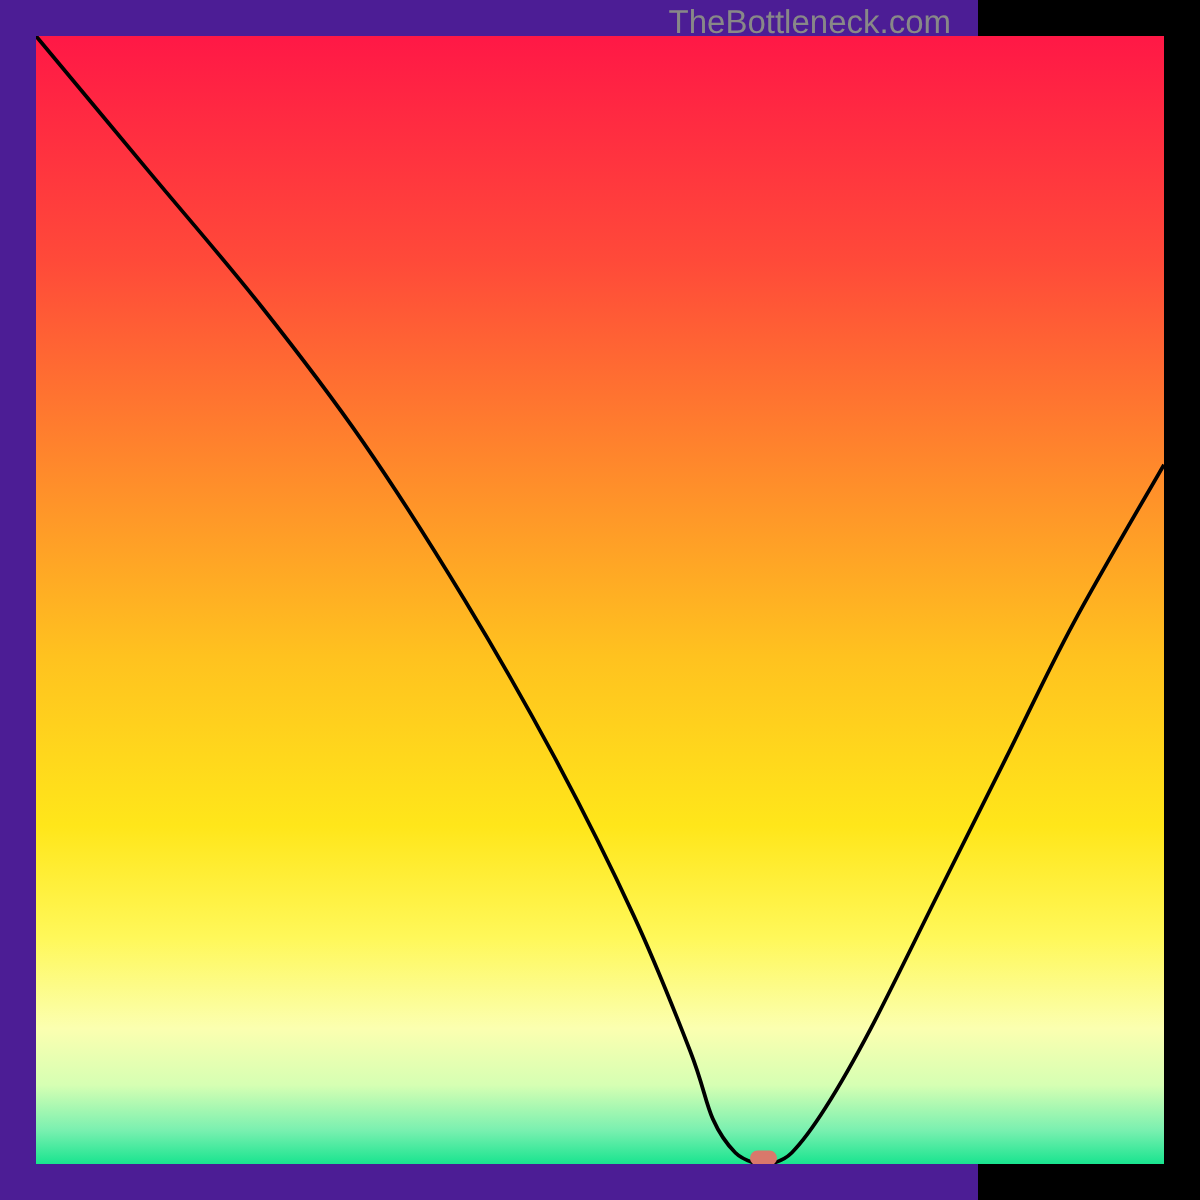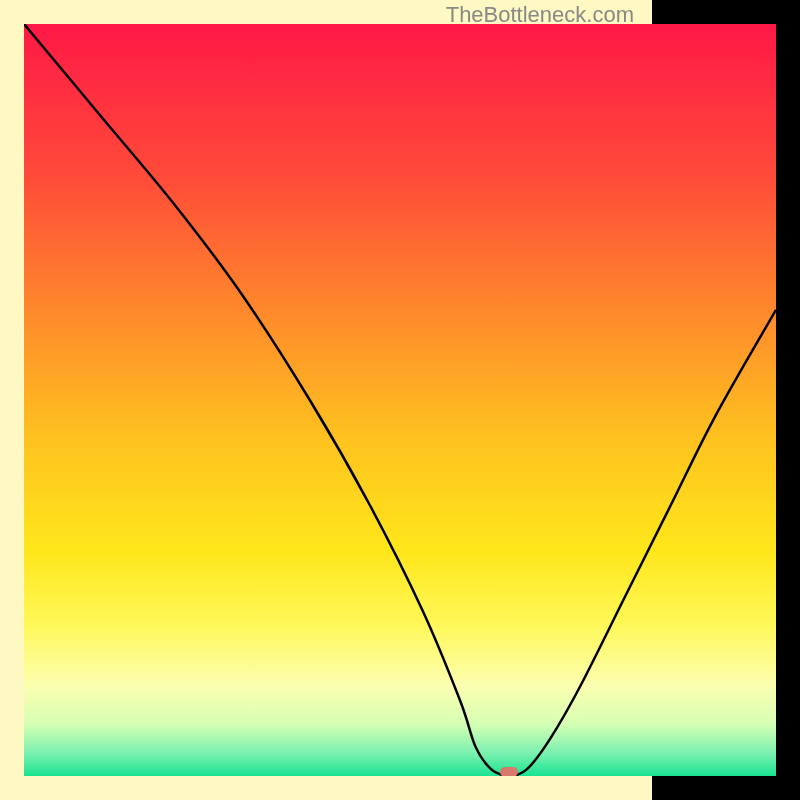--- a/index.html
+++ b/index.html
@@ -7,21 +7,21 @@
     padding: 0;
     background: #000;
     width: 800px;
     height: 800px;
     overflow: hidden;
   }
   .container {
     position: relative;
     width: 652px;
     height: 800px;
-    background: #fef9c3;
+    background: #4c1d95;
   }
   .watermark {
     position: absolute;
     top: 2px;
     right: 18px;
     color: #888;
     font-family: Arial, Helvetica, sans-serif;
     font-size: 22px;
     font-weight: 500;
     z-index: 10;

